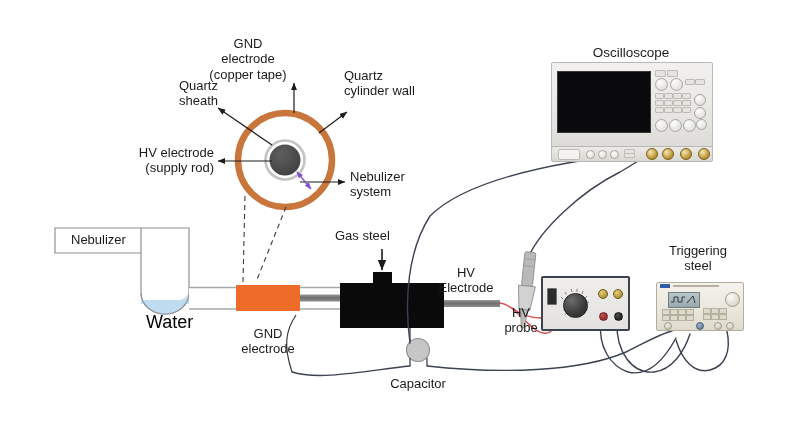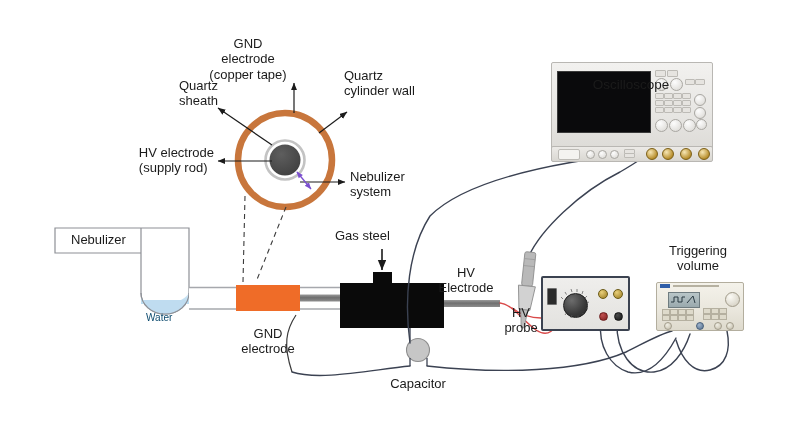--- a/index.html
+++ b/index.html
@@ -14,22 +14,22 @@
   .lbl{
     position:absolute;
     font-family:"Liberation Sans","DejaVu Sans",sans-serif;
     color:#1b1b1b;
     text-align:center;
     line-height:1.18;
     white-space:nowrap;
     letter-spacing:0px;
   }
   .lbl.md{font-size:13px;}
-  .lbl.lg{font-size:13.5px;margin-top:32px;}
-  .water-lbl{font-size:10px;color:#0c4a6e;}
+  .lbl.lg{font-size:13.5px;}
+  .water-lbl{font-size:18px;color:#000000;}
   
   .panel{position:absolute;box-sizing:border-box;}
   
   #scope{left:551px;top:62px;width:160px;height:98px;}
   .scope-body{
     position:absolute;left:0;top:0;width:160px;height:86px;
     background:linear-gradient(180deg,#f2f1ef 0%,#e8e7e4 55%,#dddbd7 100%);
     border:1px solid #b9b7b3;border-radius:2px;
   }
   .scope-screen{
@@ -353,21 +353,21 @@
   <div class="lbl md" style="left:218px;top:78px;transform:translateX(-100%);text-align:center;">
     <div>Quartz</div>
     <div>sheath</div>
   </div>
 
   <div class="lbl md" style="left:344px;top:68px;text-align:left;">
     <div>Quartz</div>
     <div>cylinder wall</div>
   </div>
 
-  <div class="lbl md" style="left:214px;top:145px;transform:translateX(-100%);text-align:left;">
+  <div class="lbl md" style="left:214px;top:145px;transform:translateX(-100%);text-align:right;">
     <div>HV electrode</div>
     <div>(supply rod)</div>
   </div>
 
   <div class="lbl md" style="left:350px;top:169px;text-align:left;">
     <div>Nebulizer</div>
     <div>system</div>
   </div>
 
   <div class="lbl neb-lbl" style="left:71px;top:232px;">Nebulizer</div>
@@ -390,16 +390,16 @@
     <div>probe</div>
   </div>
 
   <div class="lbl md" style="left:418px;top:376px;transform:translateX(-50%);">Capacitor</div>
 
   <div class="lbl lg" style="left:631px;top:45px;transform:translateX(-50%);">Oscilloscope</div>
 
 
   <div class="lbl md" style="left:698px;top:243px;transform:translateX(-50%);">
     <div>Triggering</div>
-    <div>volume</div>
+    <div>steel</div>
   </div>
 
 </div>
 
 </body></html>

